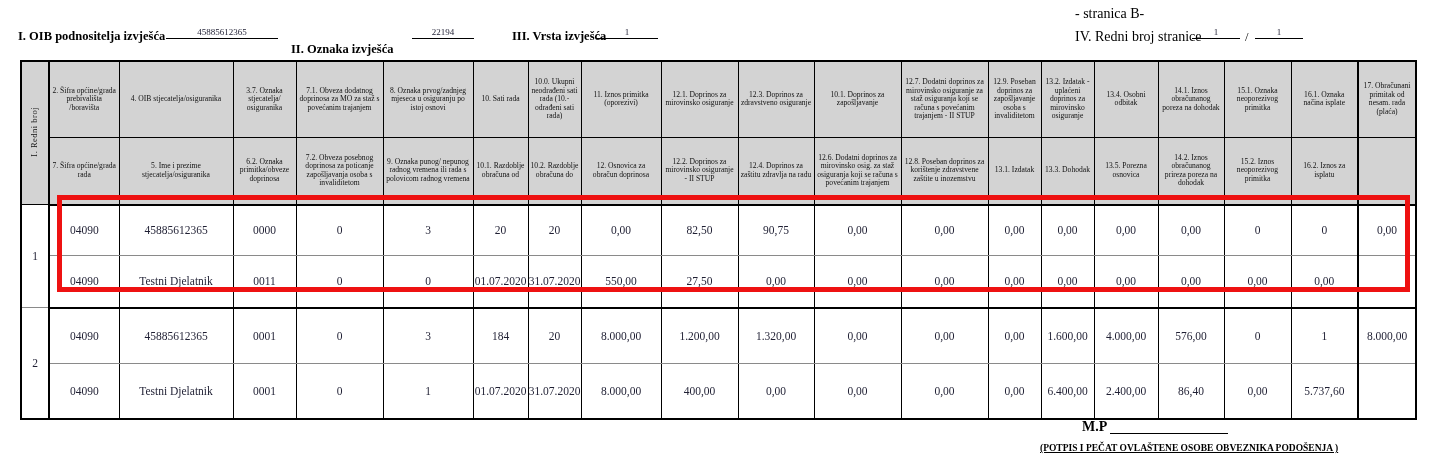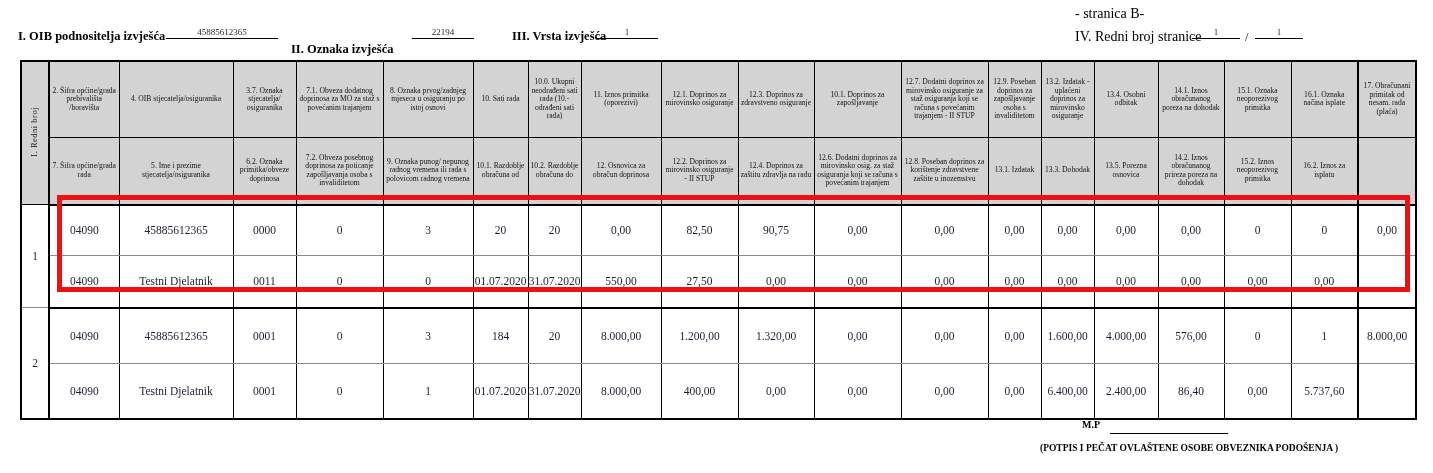--- a/index.html
+++ b/index.html
@@ -26,23 +26,23 @@
   td.rn,td.vcell{border-right:2px solid #000 !important;}
   td.c17{border-left:2px solid #000 !important;}
   .vtext{writing-mode:vertical-rl;transform:rotate(180deg);font-size:8.5px;
          letter-spacing:.5px;display:inline-block;}
 
   
   #hl-box{position:absolute;left:57px;top:195px;width:1343px;height:87px;
           border:5px solid #ee1111;pointer-events:none;}
 
   
-  .mp{position:absolute;left:1082px;top:419px;font-weight:bold;font-size:10px;}
+  .mp{position:absolute;left:1082px;top:419px;font-weight:bold;font-size:14px;}
   .mp-line{position:absolute;left:1110px;top:433px;width:118px;border-bottom:1.5px solid #000;}
-  .sig{position:absolute;left:1040px;top:443px;font-weight:bold;font-size:9.5px;white-space:nowrap;}
+  .sig{position:absolute;left:1040px;top:443px;font-weight:bold;font-size:9.5px;white-space:nowrap;text-decoration:underline;}
 </style>
 </head>
 <body>
 
 <div id="page">
 
   <div class="hdr-right" style="left:1075px;top:6px;">- stranica B-</div>
   <div class="hdr-right" style="left:1075px;top:29px;">IV. Redni broj stranice</div>
   <div class="fld-line" style="left:1192px;top:27px;width:48px;">1</div>
   <div class="fld-label" style="left:1245px;top:30px;font-weight:normal;">/</div>

